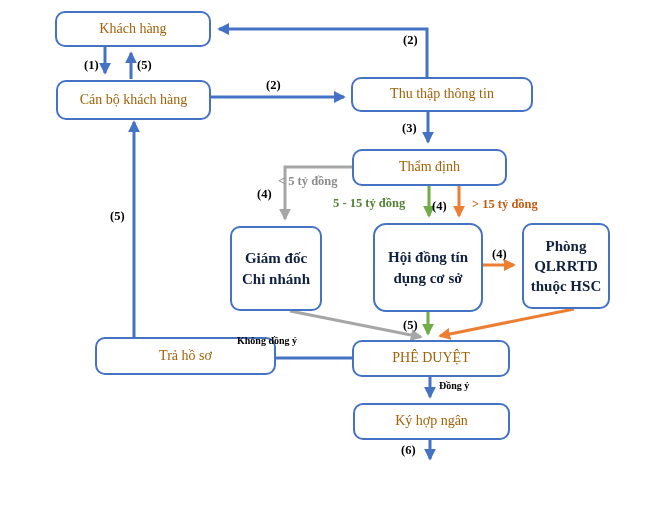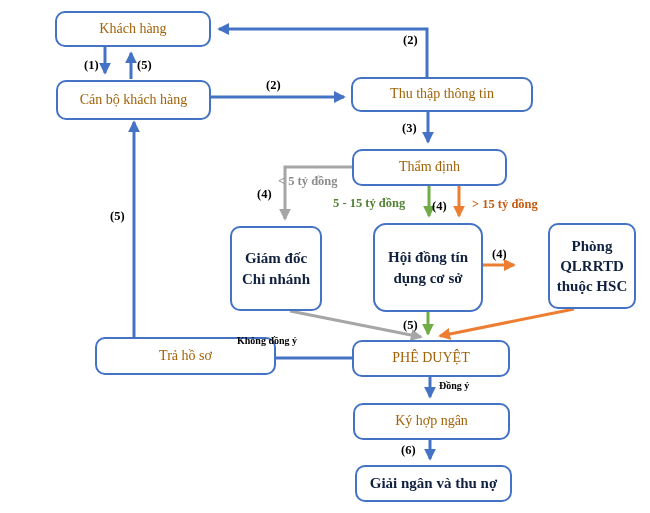--- a/index.html
+++ b/index.html
@@ -74,27 +74,26 @@
   </svg>
 
   <div class="node" style="left:55px;top:11px;width:156px;height:36px;">Khách hàng</div>
   <div class="node" style="left:56px;top:80px;width:155px;height:40px;">Cán bộ khách hàng</div>
   <div class="node" style="left:351px;top:77px;width:182px;height:35px;">Thu thập thông tin</div>
   <div class="node" style="left:352px;top:149px;width:155px;height:37px;">Thẩm định</div>
   <div class="node bold" style="left:230px;top:226px;width:92px;height:85px;">Giám đốc
 Chi nhánh</div>
   <div class="node bold" style="left:373px;top:223px;width:110px;height:89px;border-radius:13px;">Hội đồng tín
 dụng cơ sở</div>
-  <div class="node bold" style="left:522px;top:223px;width:88px;height:86px;margin-left:26px;">Phòng
+  <div class="node bold" style="left:522px;top:223px;width:88px;height:86px;">Phòng
 QLRRTD
 thuộc HSC</div>
   <div class="node" style="left:63px;top:337px;width:181px;height:38px;margin-left:32px;">Trả hồ sơ</div>
   <div class="node" style="left:352px;top:340px;width:158px;height:37px;">PHÊ DUYỆT</div>
   <div class="node" style="left:353px;top:403px;width:157px;height:37px;">Ký hợp ngân</div>
-  <div class="node bold" style="left:355px;top:465px;width:157px;height:37px;">Giải ngân và thu nợ</div>
 
   <div class="edge-label" style="left:84px;top:59px;">(1)</div>
   <div class="edge-label" style="left:137px;top:59px;">(5)</div>
   <div class="edge-label" style="left:266px;top:79px;">(2)</div>
   <div class="edge-label" style="left:403px;top:34px;">(2)</div>
   <div class="edge-label" style="left:402px;top:122px;">(3)</div>
   <div class="edge-label gray" style="left:278px;top:147px;">&lt; 5 tỷ đồng</div>
   <div class="edge-label" style="left:257px;top:188px;">(4)</div>
   <div class="edge-label green" style="left:333px;top:197px;">5 - 15 tỷ đồng</div>
   <div class="edge-label" style="left:432px;top:200px;">(4)</div>

